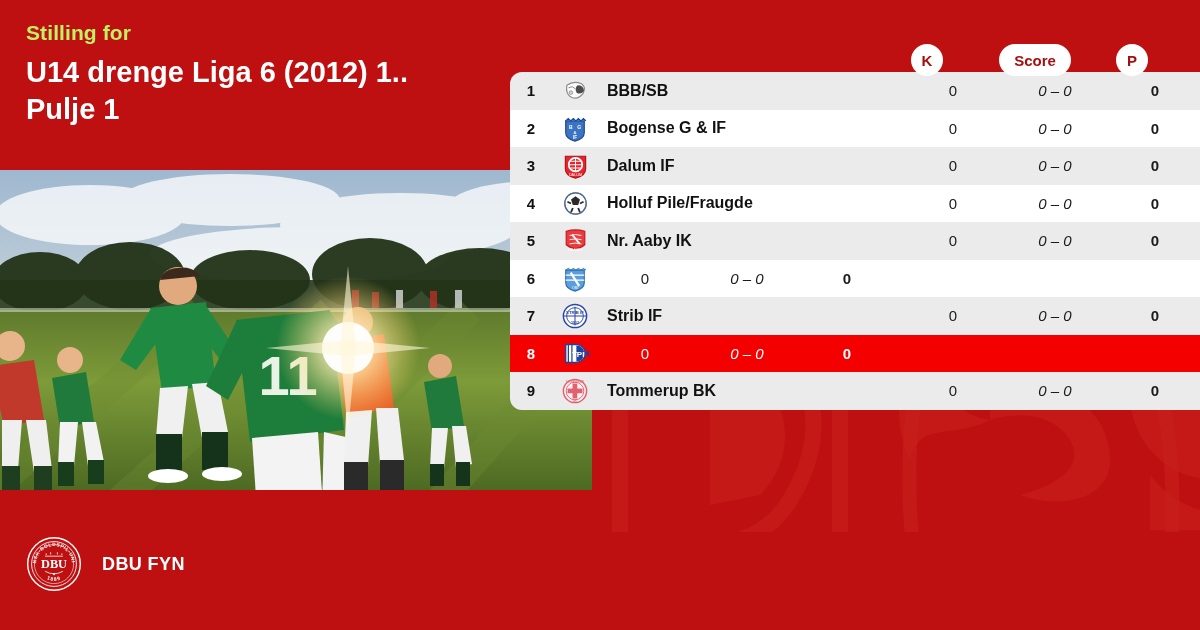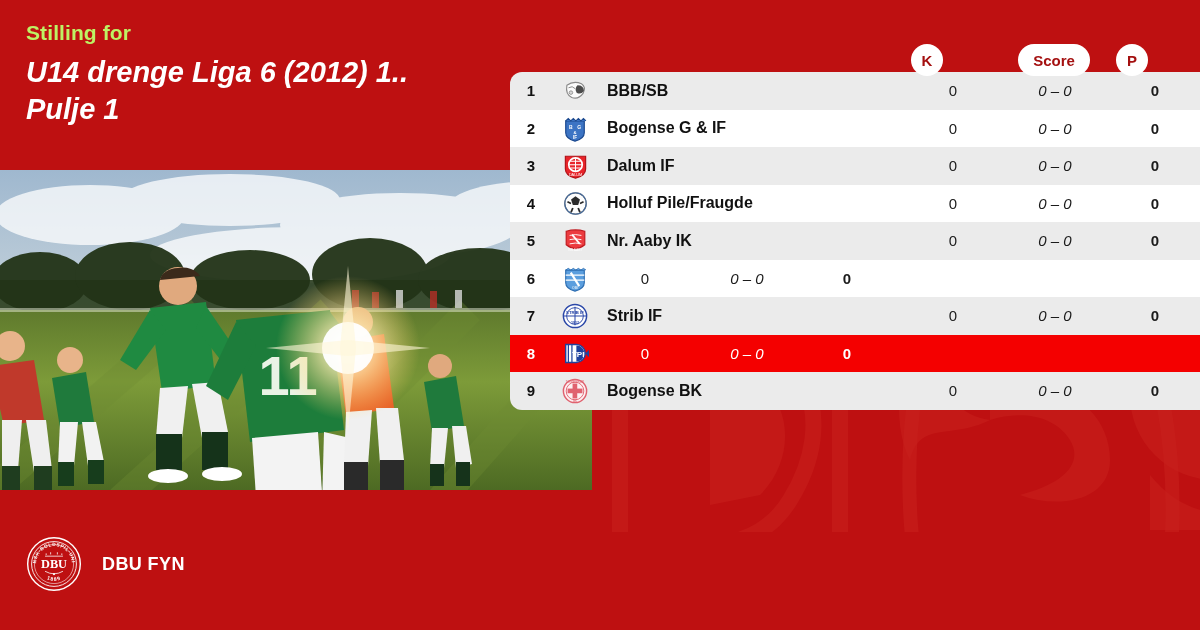--- a/index.html
+++ b/index.html
@@ -49,21 +49,20 @@
     letter-spacing:.1px;
     line-height:1.25;
   }
   .headline {
     color:#ffffff;
     font-size:29px;
     font-weight:bold;
     line-height:1.28;
     margin-top:8px;
     white-space:pre-line;
-    font-style:italic;
   }
 
   
   .col-badges {
     position:absolute;
     top:44px; left:880px;
     width:300px; height:32px;
     z-index:7;
   }
   .badge {
@@ -73,21 +72,21 @@
     background:#ffffff;
     border-radius:16px;
     color:#A41010;
     font-size:15px;
     font-weight:bold;
     display:flex;
     align-items:center;
     justify-content:center;
   }
   .badge.k     { left:31px;  width:32px; }
-  .badge.score { left:138px; width:72px; }
+  .badge.score { left:119px; width:72px; }
   .badge.p     { left:236px; width:32px; }
 
   
   .table {
     position:absolute;
     left:510px; top:72px;
     width:690px;
     border-top-left-radius:12px;
     border-bottom-left-radius:12px;
     overflow:hidden;
@@ -462,21 +461,21 @@
         <div class="c-logo">
           <svg width="26" height="26" viewBox="0 0 28 28">
       <circle cx="14" cy="14" r="12.5" fill="#fdf0f2" stroke="#e0626f" stroke-width="1.6"></circle>
       <circle cx="14" cy="14" r="9.5" fill="none" stroke="#e0626f" stroke-width="1"></circle>
       <rect x="11.4" y="6" width="5" height="16" fill="#e0626f"></rect>
       <rect x="6" y="11.4" width="16" height="5" fill="#e0626f"></rect>
       <text x="14" y="5" font-family="'Liberation Sans',sans-serif" font-size="3.4" fill="#e0626f" text-anchor="middle">TOMMERUP</text>
       <text x="14" y="26" font-family="'Liberation Sans',sans-serif" font-size="3.4" fill="#e0626f" text-anchor="middle">BK</text>
     </svg>
         </div>
-        <div class="c-team">Bogense BK</div>
+        <div class="c-team">Tommerup BK</div>
         <div class="c-k">0</div>
         <div class="c-score">0 – 0</div>
         <div class="c-p">0</div>
       </div>
     </div>
 
   <div class="footer">
     <span class="seal">
       <svg viewBox="0 0 100 100" xmlns="http://www.w3.org/2000/svg">
         <circle cx="50" cy="50" r="47" fill="none" stroke="#ffffff" stroke-width="2.5"></circle>

